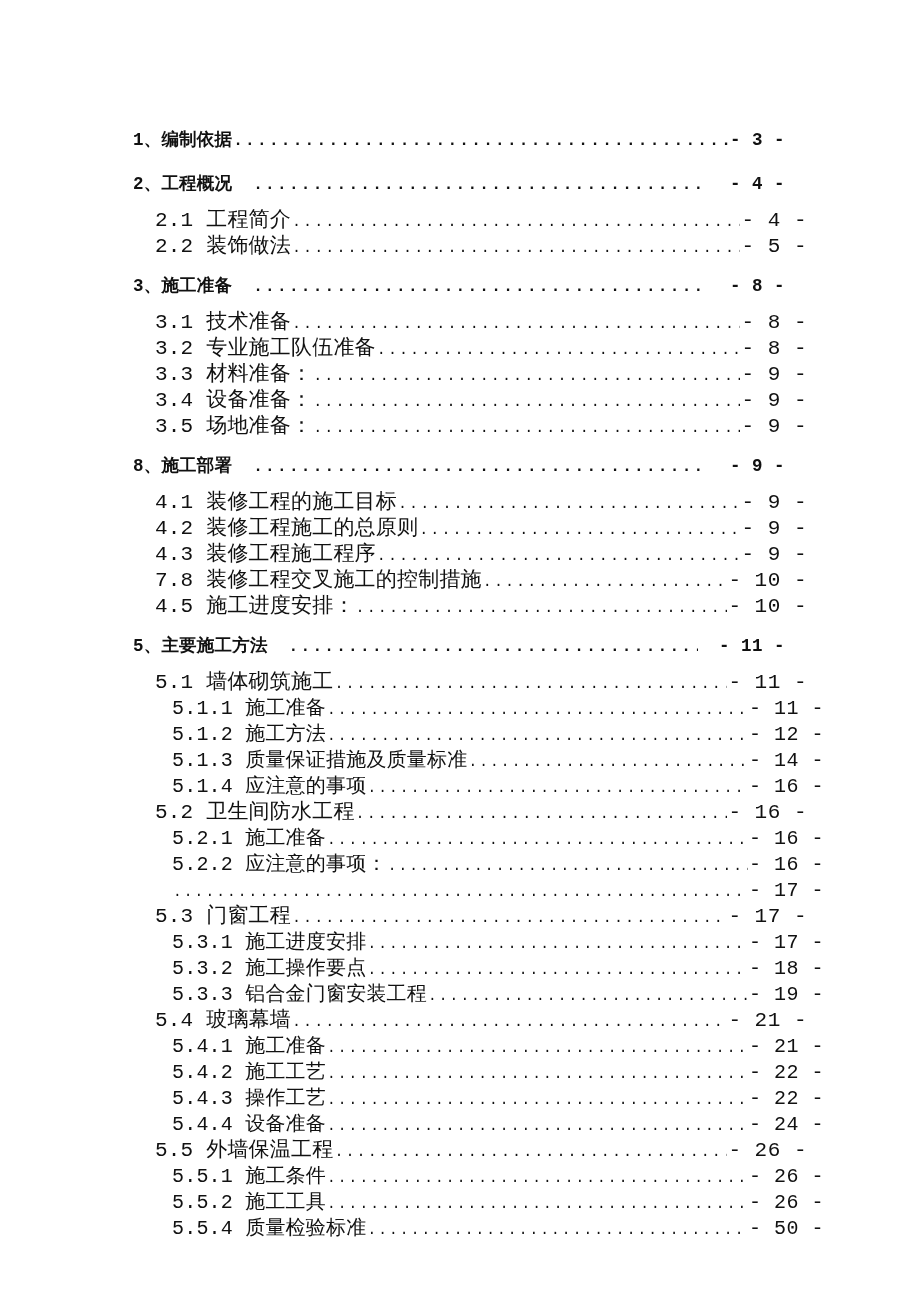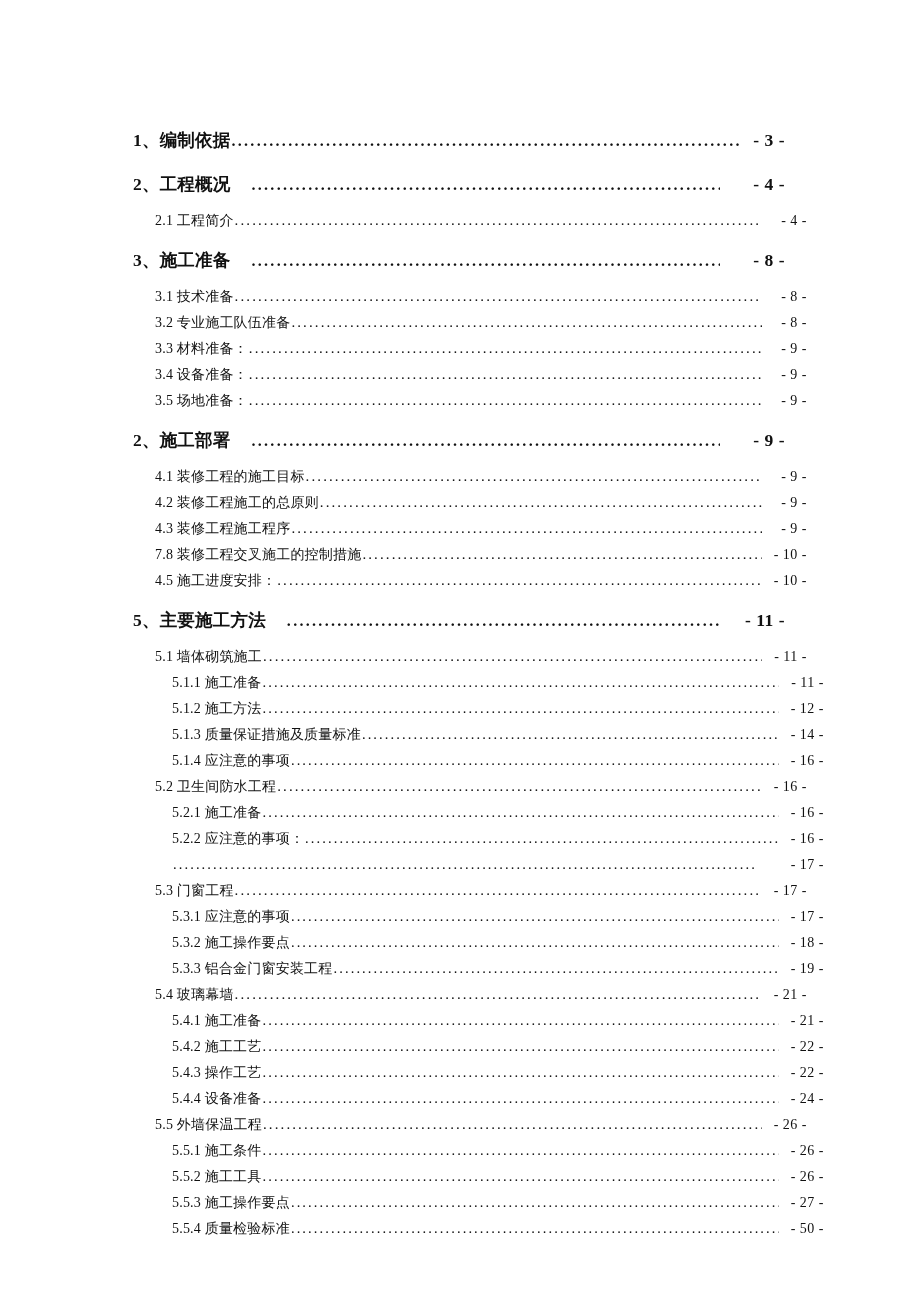--- a/index.html
+++ b/index.html
@@ -21,20 +21,21 @@
     left: 133px;
     top: 122px;
     width: 652px;
   }
   .toc-entry {
     display: flex;
     align-items: baseline;
     width: 100%;
     white-space: nowrap;
     color: #111111;
+    font-family: Liberation Mono, monospace;
   }
   .toc-entry .label {
     flex: 0 0 auto;
     letter-spacing: 0.2px;
   }
   .toc-entry .leader {
     flex: 1 1 auto;
     overflow: hidden;
     margin: 0 1px;
     font-size: 15px;
@@ -64,30 +65,30 @@
   .lvl1 .leader {
     font-size: 16px;
     letter-spacing: 2.3px;
     font-weight: bold;
   }
   .lvl1 .page-num { font-weight: bold; }
 
   
   .lvl2 {
     margin-left: 22px;
-    font-size: 14px;
+    font-size: 21px;
     height: 26px;
     line-height: 26px;
   }
   .lvl2 .leader { font-size: 15px; }
 
   
   .lvl3 {
     margin-left: 39px;
-    font-size: 14px;
+    font-size: 20px;
     height: 26px;
     line-height: 26px;
   }
   .lvl3 .leader { font-size: 14.5px; }
 
   .spacer-before { margin-top: 8px; gap: 20px; }
   .spacer-after { margin-bottom: 6px; }
 </style>
 </head>
 <body>
@@ -102,20 +103,25 @@
       <div class="toc-entry lvl1 spacer-before spacer-after">
         <span class="label">2、工程概况</span>
         <span class="leader"></span>
         <span class="page-num">- 4 -</span>
       </div>
       <div class="toc-entry lvl2">
         <span class="label">2.1 工程简介</span>
         <span class="leader"></span>
         <span class="page-num">- 4 -</span>
       </div>
+      <div class="toc-entry lvl2">
+        <span class="label">2.2 装饰做法</span>
+        <span class="leader"></span>
+        <span class="page-num">- 5 -</span>
+      </div>
       <div class="toc-entry lvl1 spacer-before spacer-after">
         <span class="label">3、施工准备</span>
         <span class="leader"></span>
         <span class="page-num">- 8 -</span>
       </div>
       <div class="toc-entry lvl2">
         <span class="label">3.1 技术准备</span>
         <span class="leader"></span>
         <span class="page-num">- 8 -</span>
       </div>
@@ -133,21 +139,21 @@
         <span class="label">3.4 设备准备：</span>
         <span class="leader"></span>
         <span class="page-num">- 9 -</span>
       </div>
       <div class="toc-entry lvl2">
         <span class="label">3.5 场地准备：</span>
         <span class="leader"></span>
         <span class="page-num">- 9 -</span>
       </div>
       <div class="toc-entry lvl1 spacer-before spacer-after">
-        <span class="label">2、施工部署</span>
+        <span class="label">8、施工部署</span>
         <span class="leader"></span>
         <span class="page-num">- 9 -</span>
       </div>
       <div class="toc-entry lvl2">
         <span class="label">4.1 装修工程的施工目标</span>
         <span class="leader"></span>
         <span class="page-num">- 9 -</span>
       </div>
       <div class="toc-entry lvl2">
         <span class="label">4.2 装修工程施工的总原则</span>
@@ -217,21 +223,21 @@
       <div class="toc-entry lvl3">
         <span class="leader"></span>
         <span class="page-num">- 17 -</span>
       </div>
       <div class="toc-entry lvl2">
         <span class="label">5.3 门窗工程</span>
         <span class="leader"></span>
         <span class="page-num">- 17 -</span>
       </div>
       <div class="toc-entry lvl3">
-        <span class="label">5.3.1 应注意的事项</span>
+        <span class="label">5.3.1 施工进度安排</span>
         <span class="leader"></span>
         <span class="page-num">- 17 -</span>
       </div>
       <div class="toc-entry lvl3">
         <span class="label">5.3.2 施工操作要点</span>
         <span class="leader"></span>
         <span class="page-num">- 18 -</span>
       </div>
       <div class="toc-entry lvl3">
         <span class="label">5.3.3 铝合金门窗安装工程</span>
@@ -270,25 +276,20 @@
       </div>
       <div class="toc-entry lvl3">
         <span class="label">5.5.1 施工条件</span>
         <span class="leader"></span>
         <span class="page-num">- 26 -</span>
       </div>
       <div class="toc-entry lvl3">
         <span class="label">5.5.2 施工工具</span>
         <span class="leader"></span>
         <span class="page-num">- 26 -</span>
-      </div>
-      <div class="toc-entry lvl3">
-        <span class="label">5.5.3 施工操作要点</span>
-        <span class="leader"></span>
-        <span class="page-num">- 27 -</span>
       </div>
       <div class="toc-entry lvl3">
         <span class="label">5.5.4 质量检验标准</span>
         <span class="leader"></span>
         <span class="page-num">- 50 -</span>
       </div>
     </div>
 </div>
 
 </body></html>

